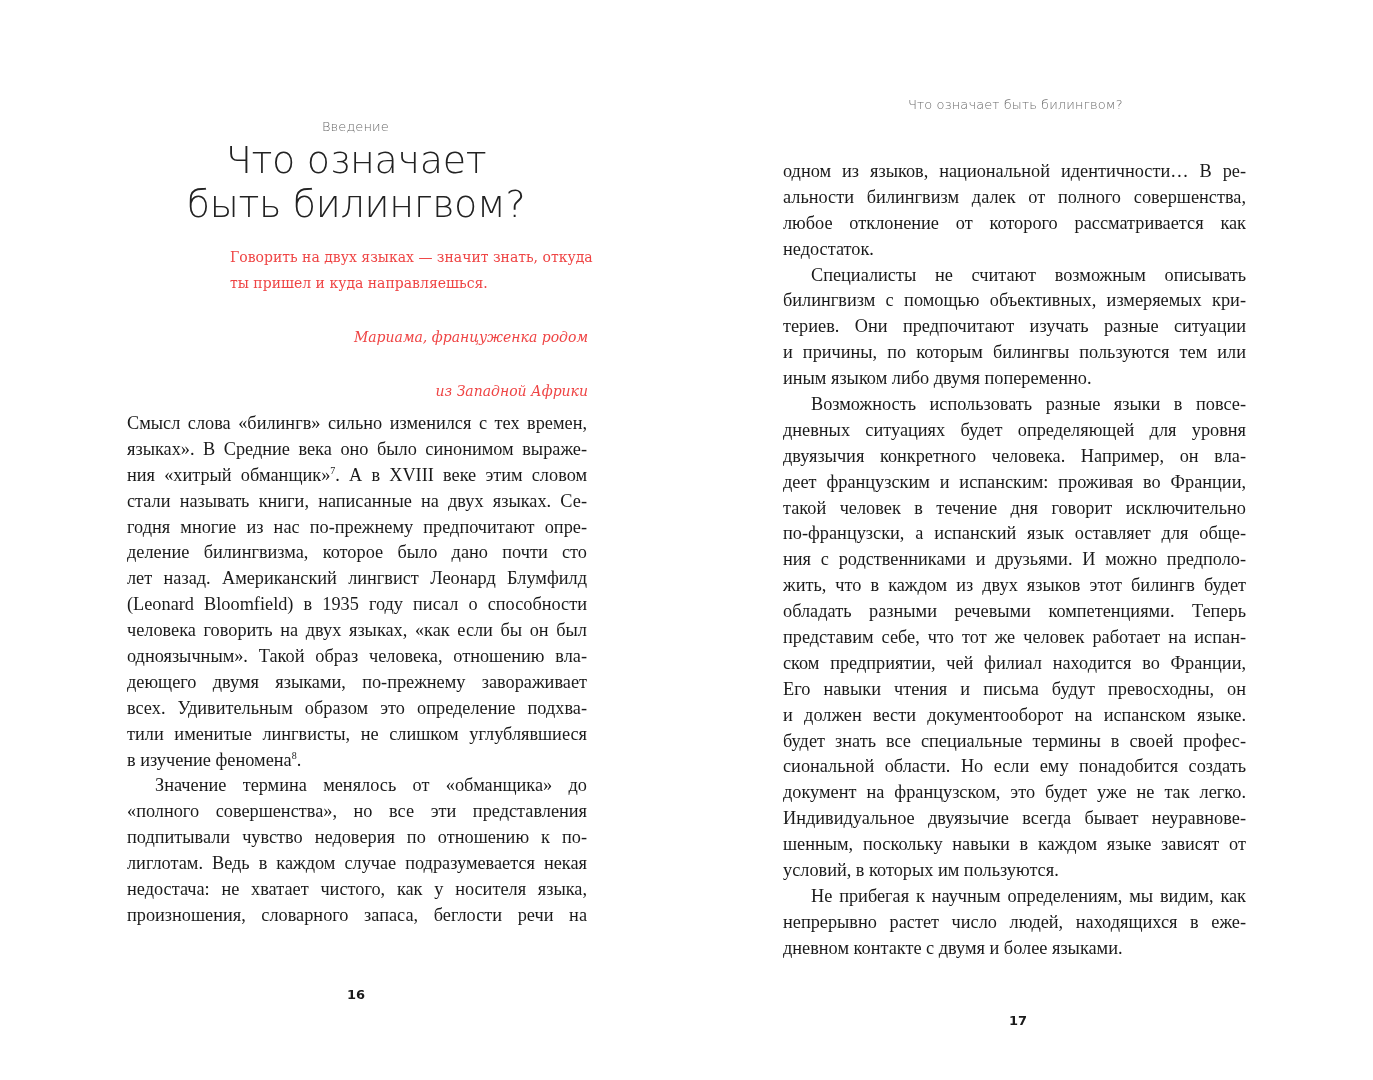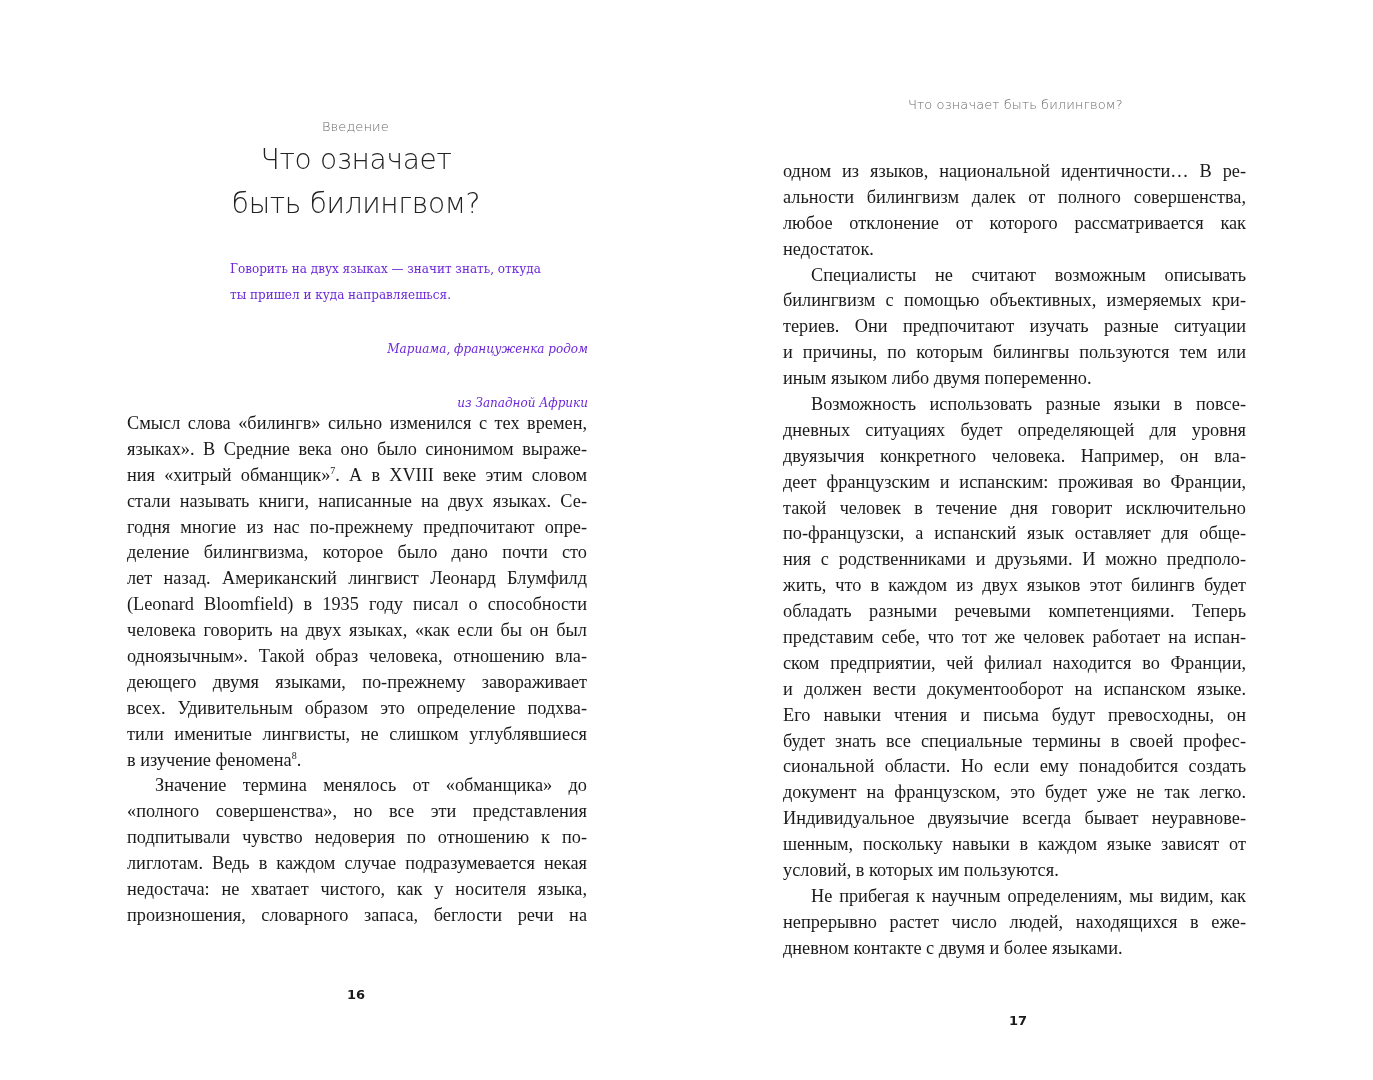--- a/index.html
+++ b/index.html
@@ -11,26 +11,26 @@
     position: absolute; top: 74px;
     font-family: "DejaVu Sans", sans-serif; font-weight: 300;
     font-size: 13px; color: #6a6a6a; letter-spacing: 0.1px; white-space: nowrap;
   }
   .page-left .running-head { left: 322px; margin-top: 45px; }
   .page-right .running-head { left: 222px; }
   .chapter-title {
     position: absolute; left: 126px; width: 460px; top: 138px;
     text-align: center;
     font-family: "DejaVu Sans", sans-serif; font-weight: 200;
-    font-size: 28px; line-height: 44px; color: #222; letter-spacing: -0.3px;
+    font-size: 38px; line-height: 44px; color: #222; letter-spacing: -0.3px;
   }
   .chapter-title div { white-space: nowrap; }
   .epigraph {
-    position: absolute; left: 230px; width: 358px; top: 256px;
-    font-family: "DejaVu Serif", serif; font-size: 12px; line-height: 26px; color: #6d28d9;
+    position: absolute; left: 230px; width: 358px; top: 244px;
+    font-family: "DejaVu Serif", serif; font-size: 14px; line-height: 26px; color: #ef4444;
   }
   .epigraph .quote-line { white-space: nowrap; }
   .epigraph .attr { text-align: right; font-style: italic; white-space: nowrap; margin-top: 28px; }
   .body-text {
     position: absolute;
     font-family: "Liberation Serif", serif;
     font-size: 18.3px; line-height: 25.9px; color: #1a1a1a;
   }
   .page-left .body-text { left: 127px; width: 460px; top: 411px; }
   .page-right .body-text { left: 97px; width: 463px; top: 136px; }
@@ -105,22 +105,22 @@
       <span class="line">дневных ситуациях будет определяющей для уровня</span>
       <span class="line">двуязычия конкретного человека. Например, он вла-</span>
       <span class="line">деет французским и испанским: проживая во Франции,</span>
       <span class="line">такой человек в течение дня говорит исключительно</span>
       <span class="line">по-французски, а испанский язык оставляет для обще-</span>
       <span class="line">ния с родственниками и друзьями. И можно предполо-</span>
       <span class="line">жить, что в каждом из двух языков этот билингв будет</span>
       <span class="line">обладать разными речевыми компетенциями. Теперь</span>
       <span class="line">представим себе, что тот же человек работает на испан-</span>
       <span class="line">ском предприятии, чей филиал находится во Франции,</span>
+      <span class="line">Его навыки чтения и письма будут превосходны, он</span>
       <span class="line">и должен вести документооборот на испанском языке.</span>
-      <span class="line">Его навыки чтения и письма будут превосходны, он</span>
       <span class="line">будет знать все специальные термины в своей профес-</span>
       <span class="line">сиональной области. Но если ему понадобится создать</span>
       <span class="line">документ на французском, это будет уже не так легко.</span>
       <span class="line">Индивидуальное двуязычие всегда бывает неуравнове-</span>
       <span class="line">шенным, поскольку навыки в каждом языке зависят от</span>
       <span class="line last">условий, в которых им пользуются.</span>
       <span class="line indent">Не прибегая к научным определениям, мы видим, как</span>
       <span class="line">непрерывно растет число людей, находящихся в еже-</span>
       <span class="line last">дневном контакте с двумя и более языками.</span>
     </div>

